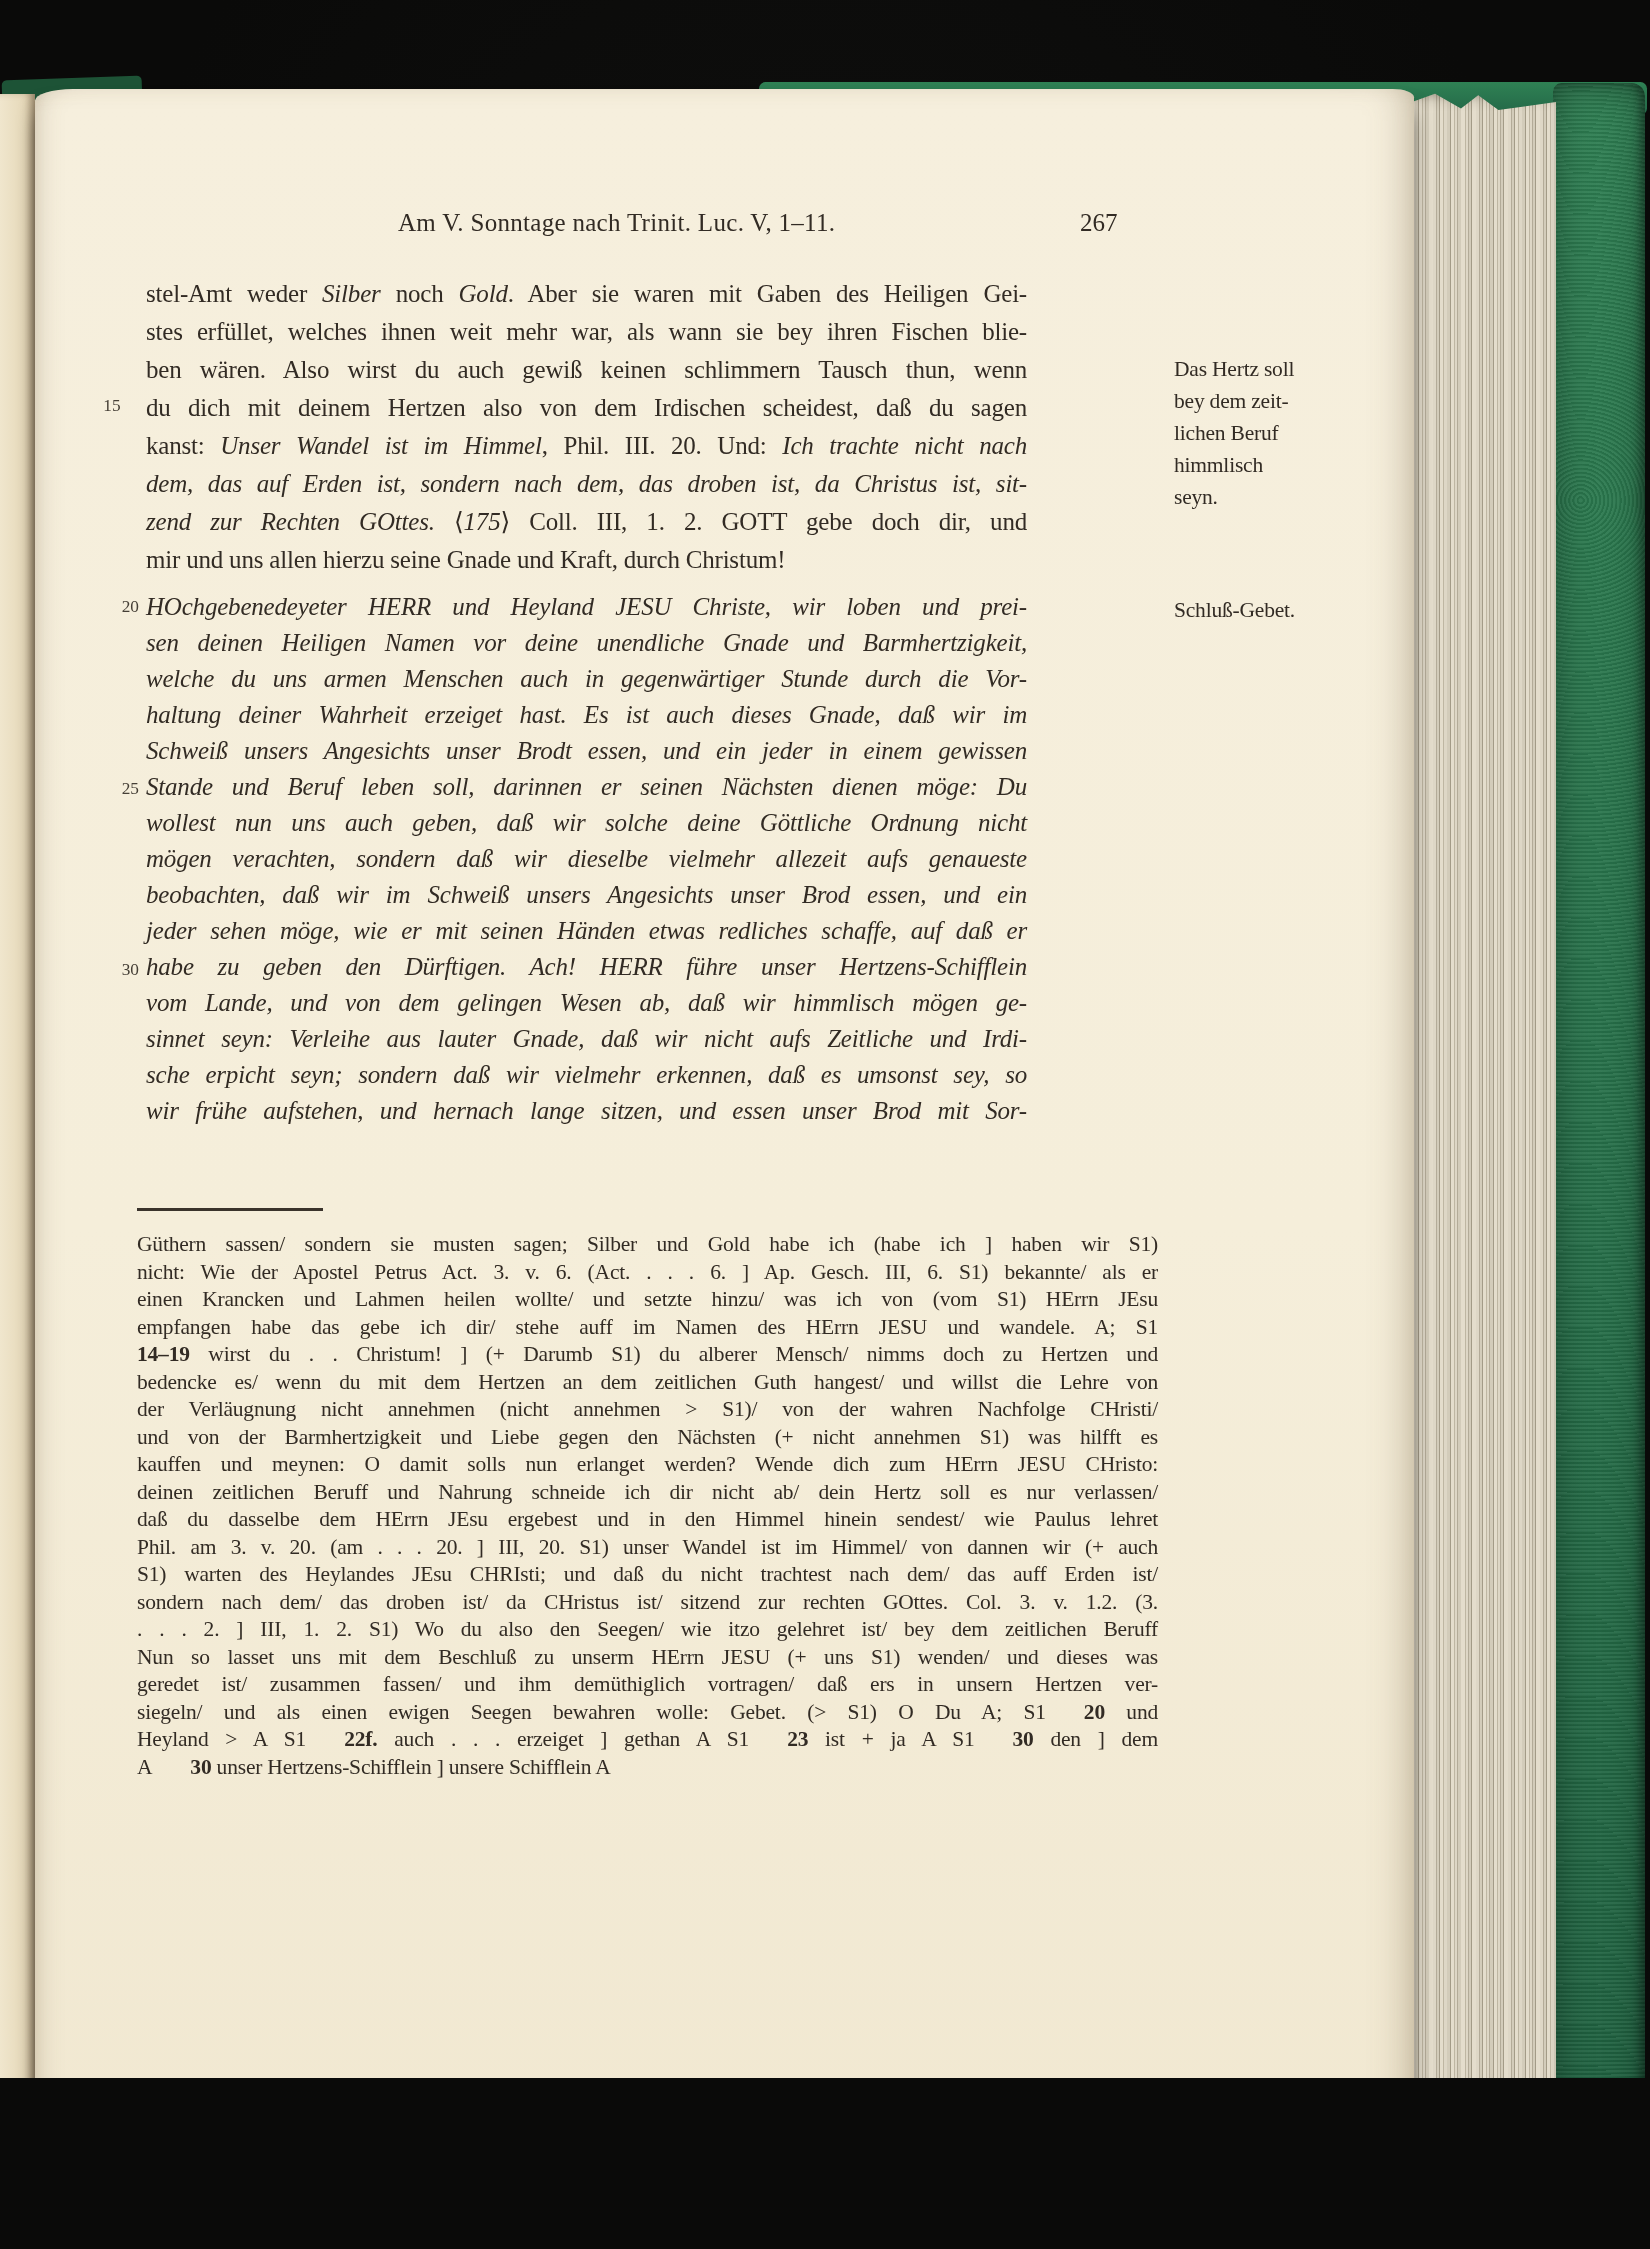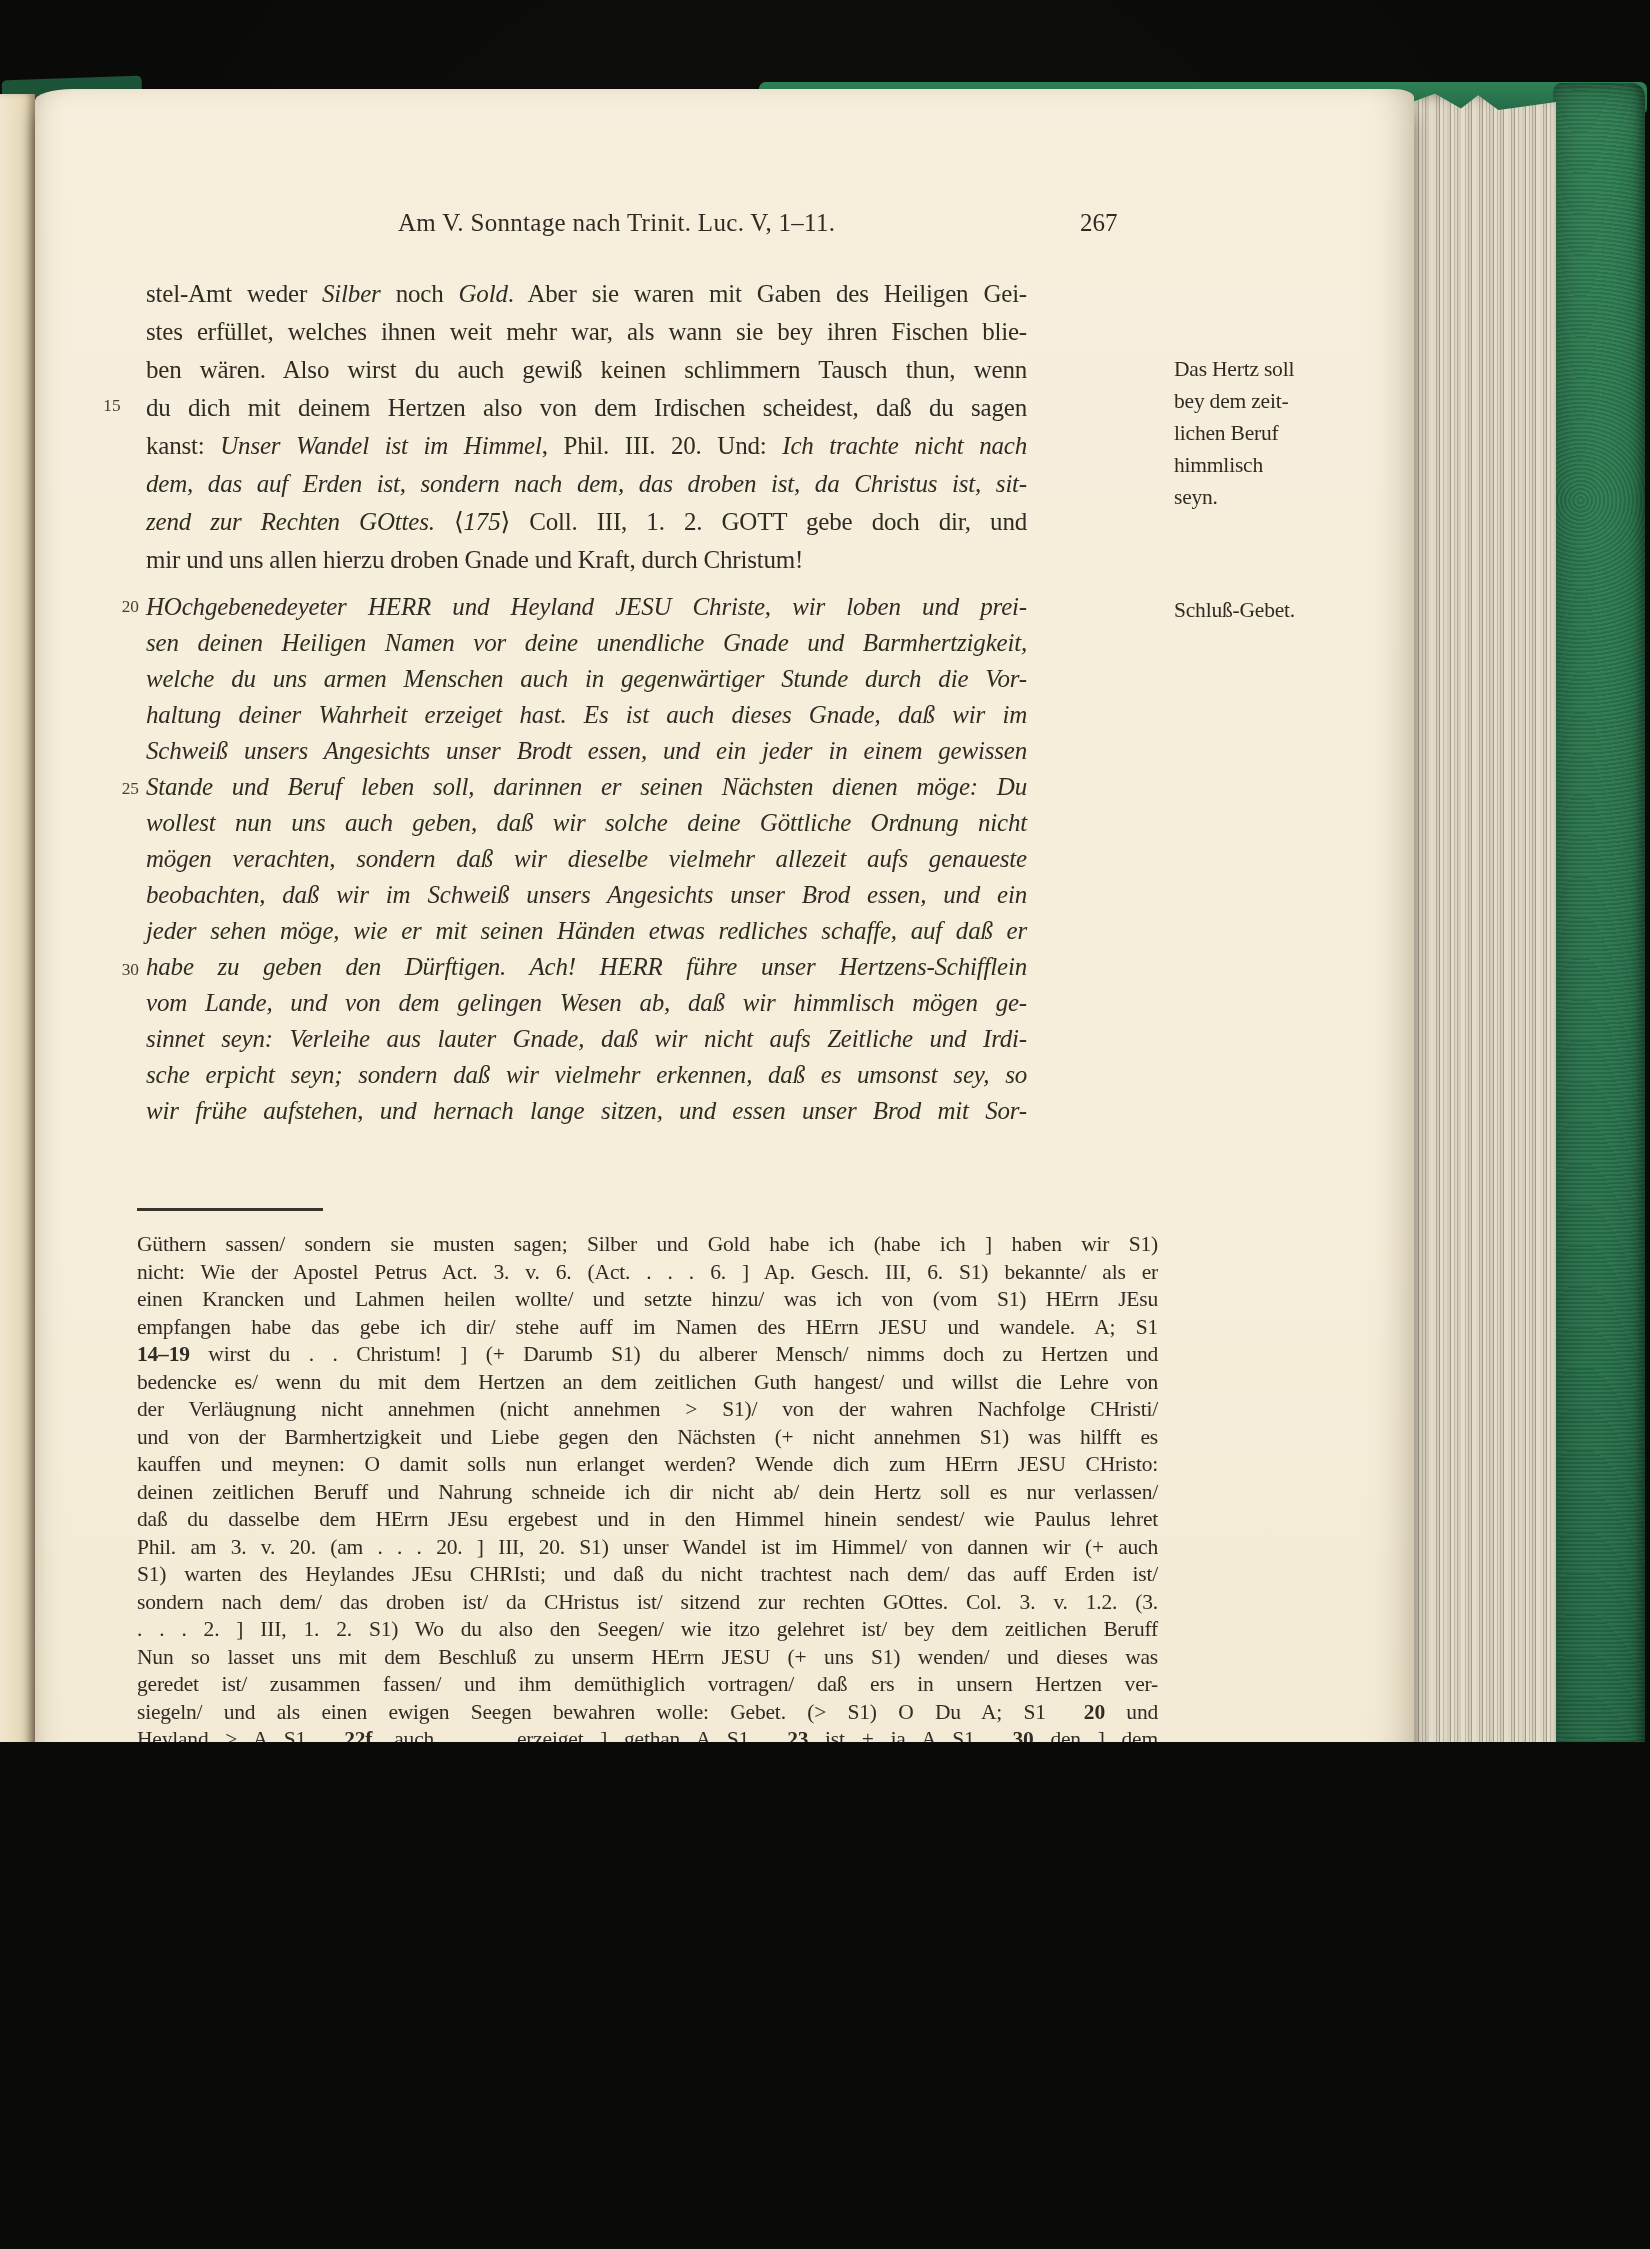--- a/index.html
+++ b/index.html
@@ -1,16 +1,16 @@
 <!DOCTYPE html>
 <html style="font-size:13.2px"><head>
 <meta charset="utf-8">
 <style>
   html,body{margin:0;padding:0;background:#0a0a09;}
-  .stage{position:relative;width:1650px;height:1742px;background:
+  .stage{position:relative;width:1650px;height:2078px;background:
     radial-gradient(ellipse at 50% 40%, #111110 0%, #0a0a09 70%);
     overflow:hidden;font-family:"Liberation Serif","DejaVu Serif",serif;}
   
   .green-top{position:absolute;left:759px;top:82px;width:888px;height:33px;
     background:linear-gradient(#2f8154,#236747);border-radius:6.6px;}
   .green-corner-left{position:absolute;left:1.7px;top:78px;width:140px;height:26.4px;
     background:#1d5336;transform:rotate(-2deg);border-radius:5px;}
   .green-right{position:absolute;left:1553px;top:83px;width:92px;height:2087px;
     background:
       repeating-radial-gradient(circle at 30% 20%, rgba(255,255,255,.06) 0 1.7px, rgba(0,0,0,.07) 2.5px 4.1px),
@@ -90,21 +90,21 @@
     <div class="lineno" id="ln30">30</div>
 
     <div class="para" id="para1">
         <div class="tline"><span>stel-Amt weder </span><span class="i">Silber</span><span> noch </span><span class="i">Gold</span><span>. Aber sie waren mit Gaben des Heiligen Gei-</span></div>
         <div class="tline"><span>stes erfüllet, welches ihnen weit mehr war, als wann sie bey ihren Fischen blie-</span></div>
         <div class="tline"><span>ben wären. Also wirst du auch gewiß keinen schlimmern Tausch thun, wenn</span></div>
         <div class="tline"><span>du dich mit deinem Hertzen also von dem Irdischen scheidest, daß du sagen</span></div>
         <div class="tline"><span>kanst: </span><span class="i">Unser Wandel ist im Himmel</span><span>, Phil. III. 20. Und: </span><span class="i">Ich trachte nicht nach</span></div>
         <div class="tline"><span class="i">dem, das auf Erden ist, sondern nach dem, das droben ist, da Christus ist, sit-</span></div>
         <div class="tline"><span class="i">zend zur Rechten GOttes.</span><span> ⟨</span><span class="i">175</span><span>⟩ Coll. III, 1. 2. GOTT gebe doch dir, und</span></div>
-        <div class="tline last"><span>mir und uns allen hierzu droben Gnade und Kraft, durch Christum!</span></div>
+        <div class="tline last"><span>mir und uns allen hierzu seine Gnade und Kraft, durch Christum!</span></div>
       </div>
     <div class="para" id="para2">
         <div class="tline"><span>HOchgebenedeyeter HERR und Heyland JESU Christe, wir loben und prei-</span></div>
         <div class="tline"><span>sen deinen Heiligen Namen vor deine unendliche Gnade und Barmhertzigkeit,</span></div>
         <div class="tline"><span>welche du uns armen Menschen auch in gegenwärtiger Stunde durch die Vor-</span></div>
         <div class="tline"><span>haltung deiner Wahrheit erzeiget hast. Es ist auch dieses Gnade, daß wir im</span></div>
         <div class="tline"><span>Schweiß unsers Angesichts unser Brodt essen, und ein jeder in einem gewissen</span></div>
         <div class="tline"><span>Stande und Beruf leben soll, darinnen er seinen Nächsten dienen möge: Du</span></div>
         <div class="tline"><span>wollest nun uns auch geben, daß wir solche deine Göttliche Ordnung nicht</span></div>
         <div class="tline"><span>mögen verachten, sondern daß wir dieselbe vielmehr allezeit aufs genaueste</span></div>

